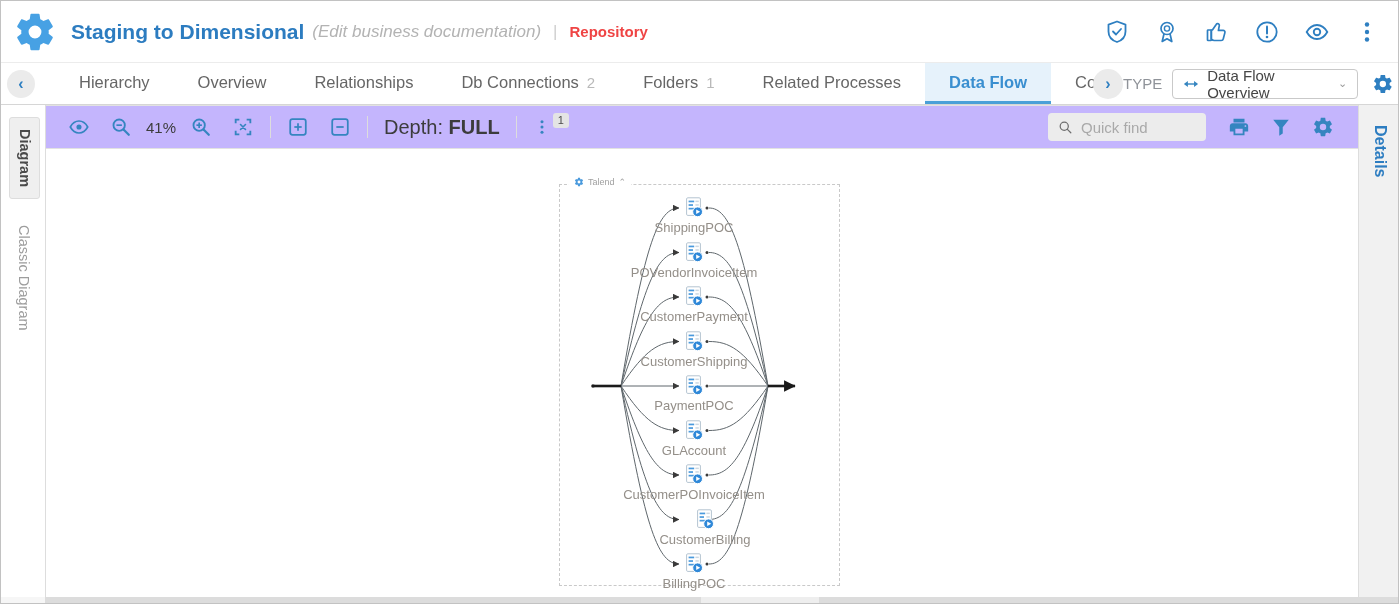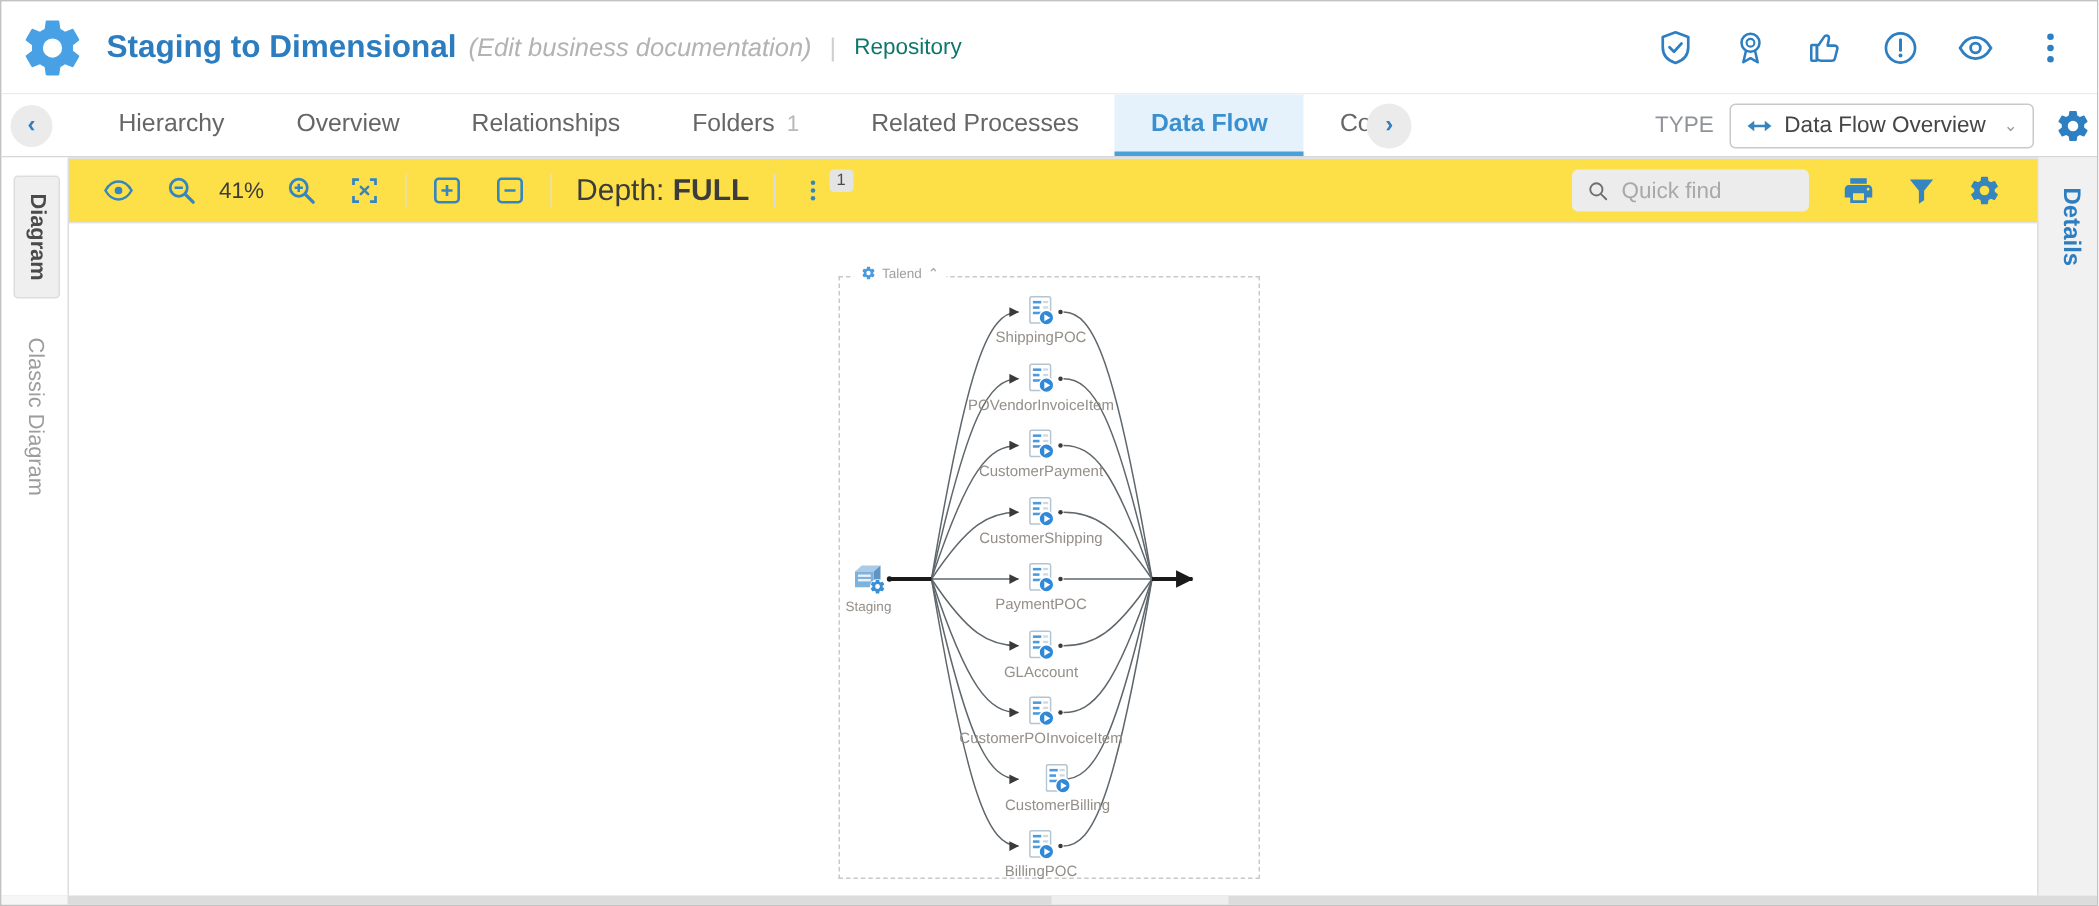--- a/index.html
+++ b/index.html
@@ -8,21 +8,21 @@
   .window { position:relative; width:1399px; height:604px; background:#fff;
             border:1px solid #c2c2c2; overflow:hidden; }
 
   
   .header { position:absolute; left:0; top:0; width:100%; height:62px; background:#fff;
             border-bottom:1px solid #ececec; display:flex; align-items:center; padding:0 18px 0 12px; }
   .logo { width:44px; height:44px; color:#47a1e4; flex:0 0 auto; }
   .title { margin-left:14px; font-size:21px; font-weight:bold; color:#2c7cc0; white-space:nowrap; }
   .subtitle { margin-left:8px; font-size:17px; font-style:italic; color:#b3b3b3; white-space:nowrap; }
   .hdr-divider { margin:0 12px; color:#cfcfcf; font-size:17px; }
-  .context { font-size:15px; color:#0f766e; }
+  .context { font-size:15px; color:#ef4444;font-weight:bold; }
   .hdr-icons { margin-left:auto; display:flex; align-items:center; gap:24px; }
   .hdr-icon { width:26px; height:26px; color:#2e7fc1; cursor:pointer; }
 
   
   .tab-bar { position:absolute; left:0; top:62px; width:100%; height:42px; background:#fff;
              border-bottom:1px solid #d6d6d6; display:flex; align-items:stretch; padding-left:6px; }
   .circle-btn { width:28px; height:28px; border-radius:50%; background:#ebebeb; color:#2e7fc1;
                 display:flex; align-items:center; justify-content:center; align-self:center;
                 font-size:16px; font-weight:bold; cursor:pointer; flex:0 0 auto; }
   .tabs { display:flex; align-items:stretch; margin-left:20px; }
@@ -35,21 +35,21 @@
   .type-group { margin-left:auto; display:flex; align-items:center; padding-right:4px; }
   .type-label { font-size:15px; color:#8f9399; margin-right:10px; }
   .type-select { display:flex; align-items:center; height:30px; border:1px solid #c9c9c9; border-radius:4px;
                  background:#fff; padding:0 10px; cursor:pointer; }
   .type-select .opt-icon { width:18px; height:14px; margin-right:8px; }
   .type-select .opt-text { font-size:15px; color:#454545; }
   .type-select .caret { margin-left:12px; color:#9a9a9a; font-size:11px; }
   .tabbar-gear { width:24px; height:24px; color:#2e7fc1; margin-left:14px; cursor:pointer; }
 
   
-  .toolbar { position:absolute; left:45px; top:104px; width:1312px; height:44px; background:#fde047;
+  .toolbar { position:absolute; left:45px; top:104px; width:1312px; height:44px; background:#c4b5fd;
              border-top:1px solid #e2e2e2; border-bottom:1px solid #e2e2e2;
              display:flex; align-items:center; padding:0 20px 0 22px; }
   .tb-icon { width:22px; height:22px; color:#3585c0; cursor:pointer; flex:0 0 auto; }
   .tb-gap { width:20px; flex:0 0 auto; }
   .tb-sep { width:1px; height:22px; background:#ddd; margin:0 16px; flex:0 0 auto; }
   .zoom-level { font-size:15px; color:#3c3c3c; margin:0 14px; }
   .depth { font-size:20px; color:#3c3c3c; white-space:nowrap; }
   .depth b { font-weight:bold; }
   .kebab-wrap { position:relative; display:flex; align-items:flex-start; }
   .kebab-badge { margin-left:2px; margin-top:-4px; background:#e4e4e4; border-radius:3px;
@@ -81,21 +81,21 @@
   .edges { position:absolute; left:0; top:0; width:1312px; height:448px; }
   .edge { stroke:#5f676c; stroke-width:1; fill:none; }
   .group-box { position:absolute; left:513px; top:35px; width:281px; height:402px;
                border:1px dashed #c9c9c9; }
   .group-label { position:absolute; left:9px; top:-8px; background:#fff; padding:0 5px;
                  display:flex; align-items:center; gap:4px; }
   .group-label svg { width:10px; height:10px; color:#4a9add; }
   .group-label span { font-size:9px; color:#a0a0a0; }
   .group-collapse { font-size:8px; color:#a8a8a8; cursor:pointer; }
   .node { position:absolute; display:flex; flex-direction:column; align-items:center; cursor:pointer; }
-  .node-label { margin-top:2px; font-size:10px; color:#948f89; white-space:nowrap; }
+  .node-label { margin-top:2px; font-size:13px; color:#948f89; white-space:nowrap; }
   .endpoint-label { margin-top:2px; font-size:9px; color:#948f89; white-space:nowrap; }
 
   
   .hscroll { position:absolute; left:0; top:596px; width:1399px; height:8px; background:#dcdcdc; }
   .hscroll-corner { position:absolute; left:0; top:0; width:44px; height:8px; background:#f6f6f6; }
   .hscroll-thumb { position:absolute; left:700px; top:0; width:118px; height:8px; background:#eeeeee; cursor:pointer; }
 </style>
 </head>
 <body>
 
@@ -234,20 +234,24 @@
     <div class="circle-btn">‹</div>
     <div class="tabs">
         <div class="tab">
           <span>Hierarchy</span>
         </div>
         <div class="tab">
           <span>Overview</span>
         </div>
         <div class="tab">
           <span>Relationships</span>
+        </div>
+        <div class="tab">
+          <span>Db Connections</span>
+          <span class="tab-count">2</span>
         </div>
         <div class="tab">
           <span>Folders</span>
           <span class="tab-count">1</span>
         </div>
         <div class="tab">
           <span>Related Processes</span>
         </div>
         <div class="tab active">
           <span>Data Flow</span>
@@ -376,26 +380,20 @@
       </svg>
     <div class="group-box">
       <div class="group-label">
         <svg>
             <use href="#sym-gear"></use>
           </svg>
         <span>Talend</span>
         <span class="group-collapse">⌃</span>
       </div>
     </div>
-    <div class="node" style="left:478px; top:224px; width:110px">
-      <svg width="24" height="24">
-          <use href="#sym-model"></use>
-        </svg>
-      <div class="endpoint-label">Staging</div>
-    </div>
     <div id="process-nodes">
         <div class="node" style="left: 583px; top: 48px; width: 130px;">
           <svg width="17" height="21">
             <use href="#sym-job"></use>
           </svg>
           <div class="node-label">ShippingPOC</div>
         </div>
         <div class="node" style="left: 583px; top: 92.5px; width: 130px;">
           <svg width="17" height="21">
             <use href="#sym-job"></use>

